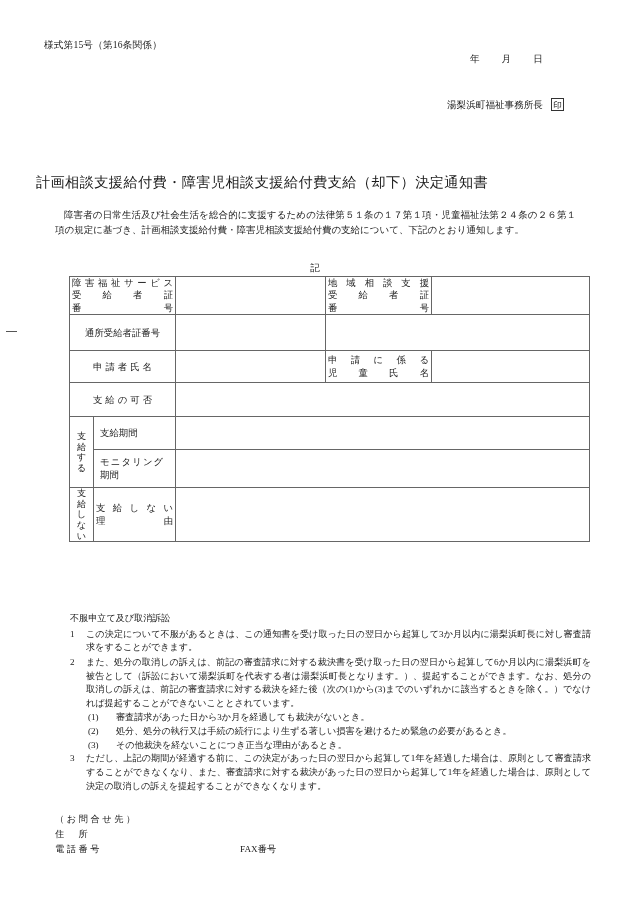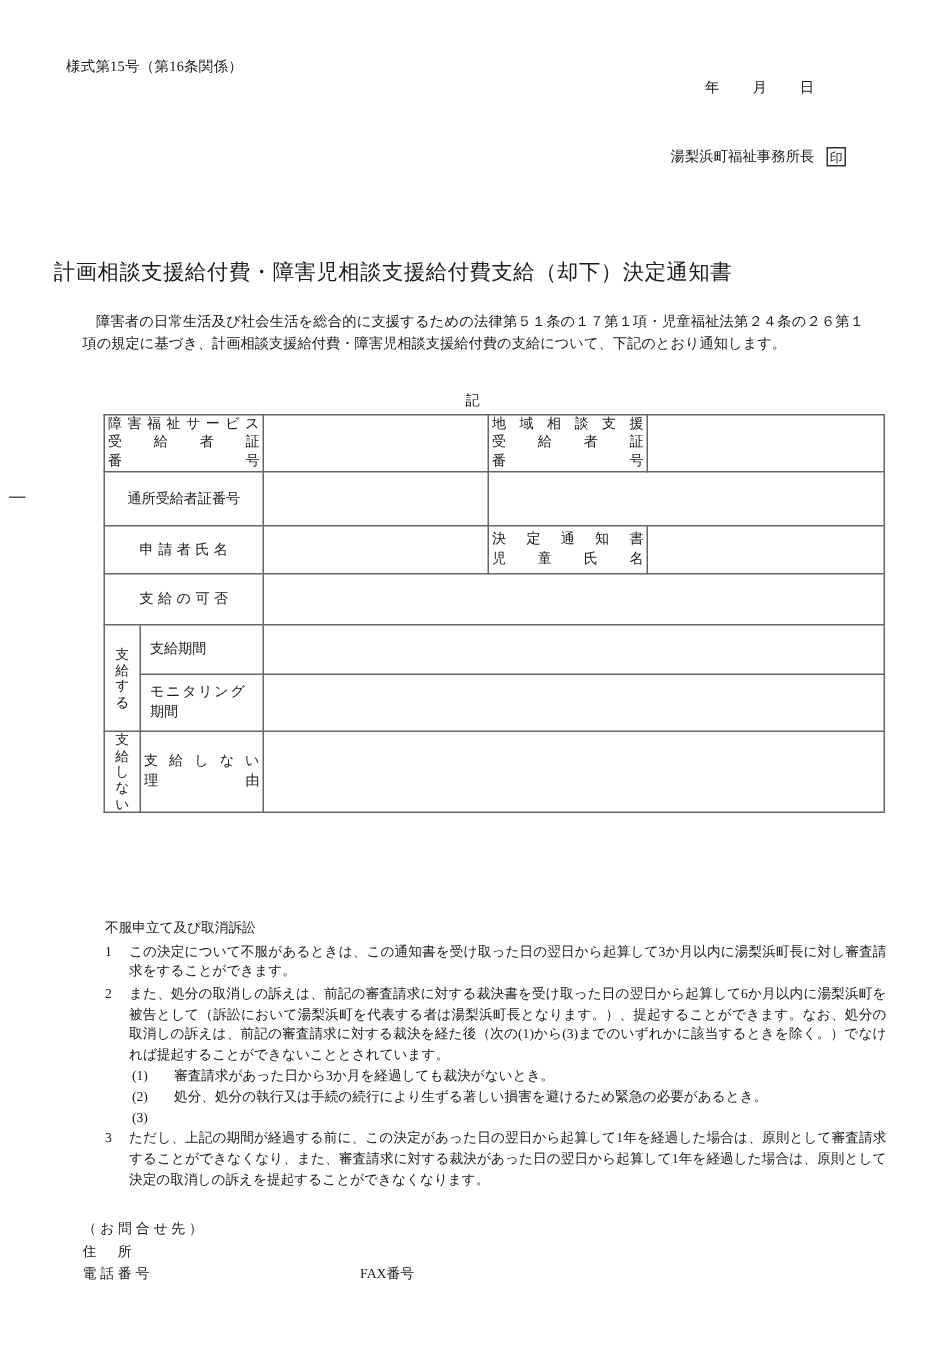--- a/index.html
+++ b/index.html
@@ -282,21 +282,21 @@
         </td>
         <td colspan="2" class="blank"></td>
       </tr>
 
       <tr style="height:32px">
         <td colspan="2" class="lbl">
           <span class="sp">申請者氏名</span>
         </td>
         <td class="blank"></td>
         <td class="lbl">
-          <span class="jt">決定通知書</span>
+          <span class="jt">申請に係る</span>
           <span class="jt">児　童　氏　名</span>
         </td>
         <td class="blank"></td>
       </tr>
 
       <tr style="height:34px">
         <td colspan="2" class="lbl">
           <span class="sp">支給の可否</span>
         </td>
         <td colspan="3" class="blank"></td>
@@ -354,20 +354,21 @@
     <div class="sub">
       <span class="num">(1)</span>
       <span class="body">審査請求があった日から3か月を経過しても裁決がないとき。</span>
     </div>
     <div class="sub">
       <span class="num">(2)</span>
       <span class="body">処分、処分の執行又は手続の続行により生ずる著しい損害を避けるため緊急の必要があるとき。</span>
     </div>
     <div class="sub">
       <span class="num">(3)</span>
+      <span class="body">その他裁決を経ないことにつき正当な理由があるとき。</span>
     </div>
 
     <div class="item">
       <span class="num">3</span>
       <span class="body">ただし、上記の期間が経過する前に、この決定があった日の翌日から起算して1年を経過した場合は、原則として審査請求することができなくなり、また、審査請求に対する裁決があった日の翌日から起算して1年を経過した場合は、原則として決定の取消しの訴えを提起することができなくなります。</span>
     </div>
   </div>
 
   <div class="contact">
     <div class="row sp2">（お問合せ先）</div>

